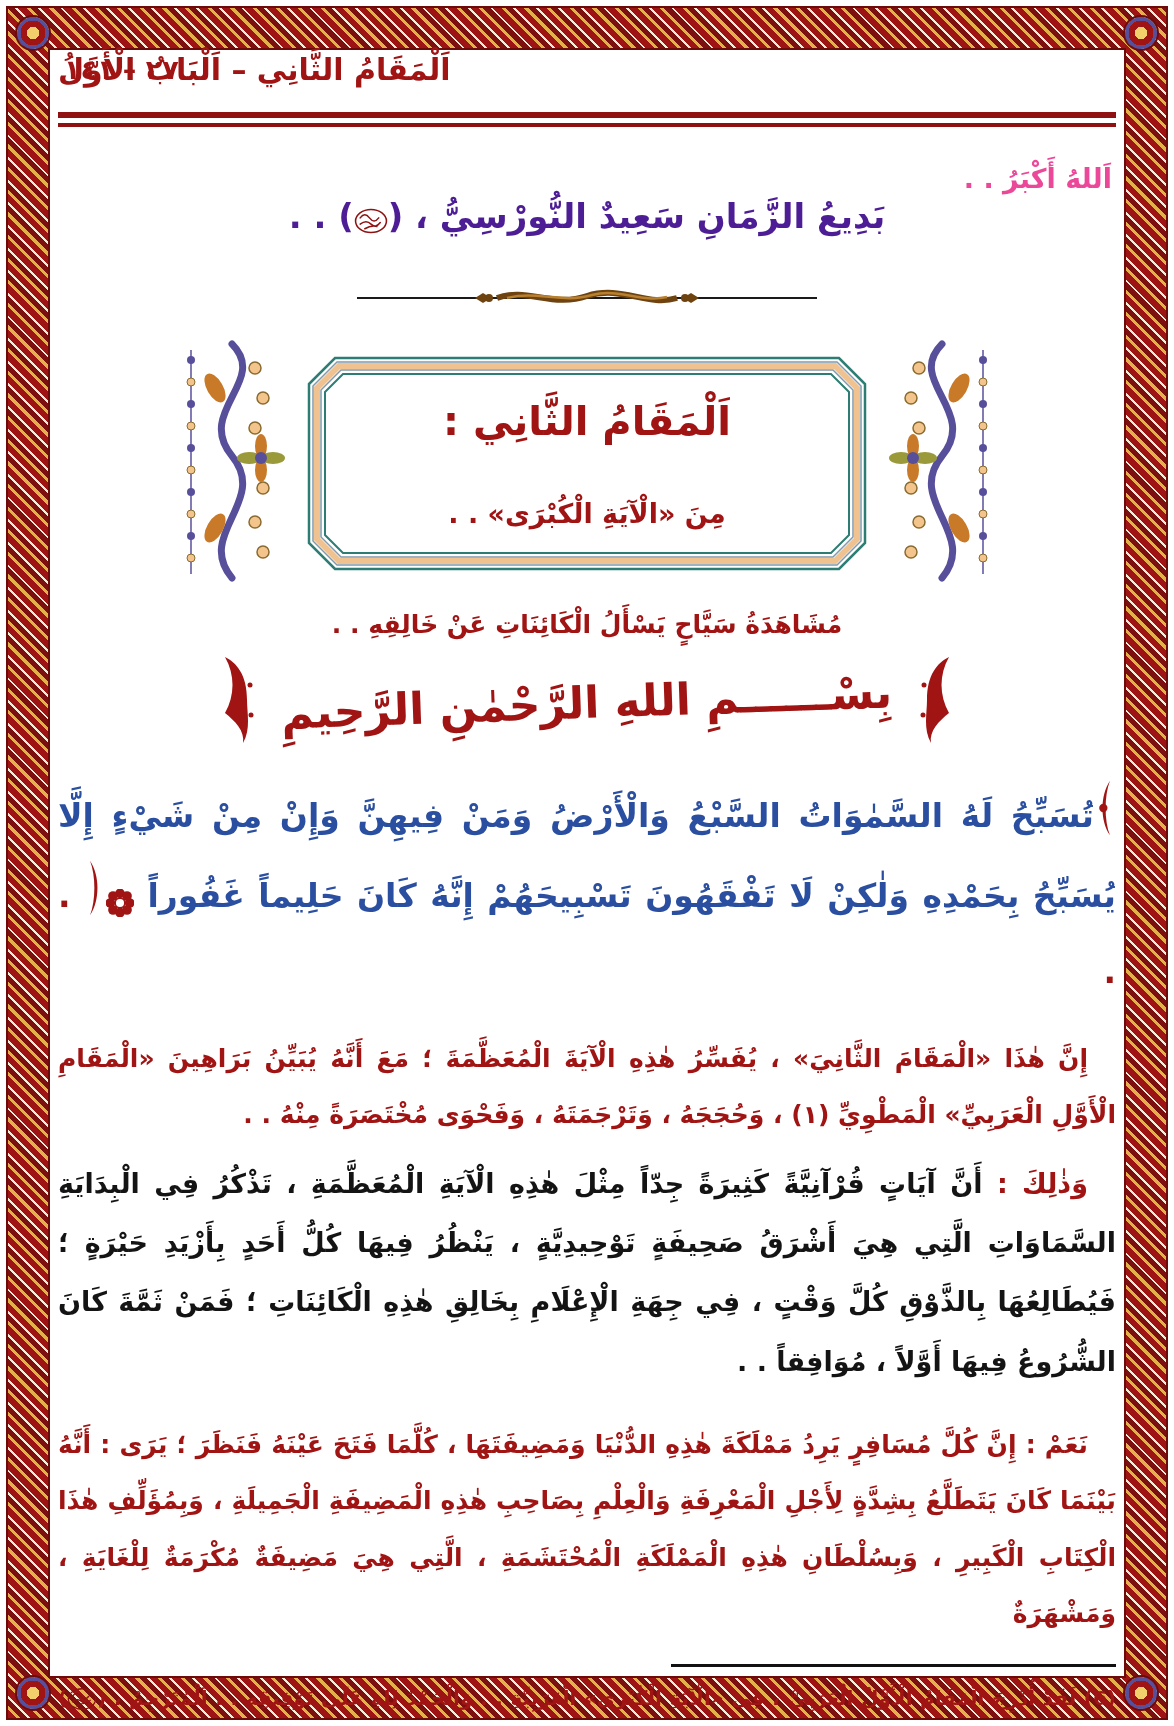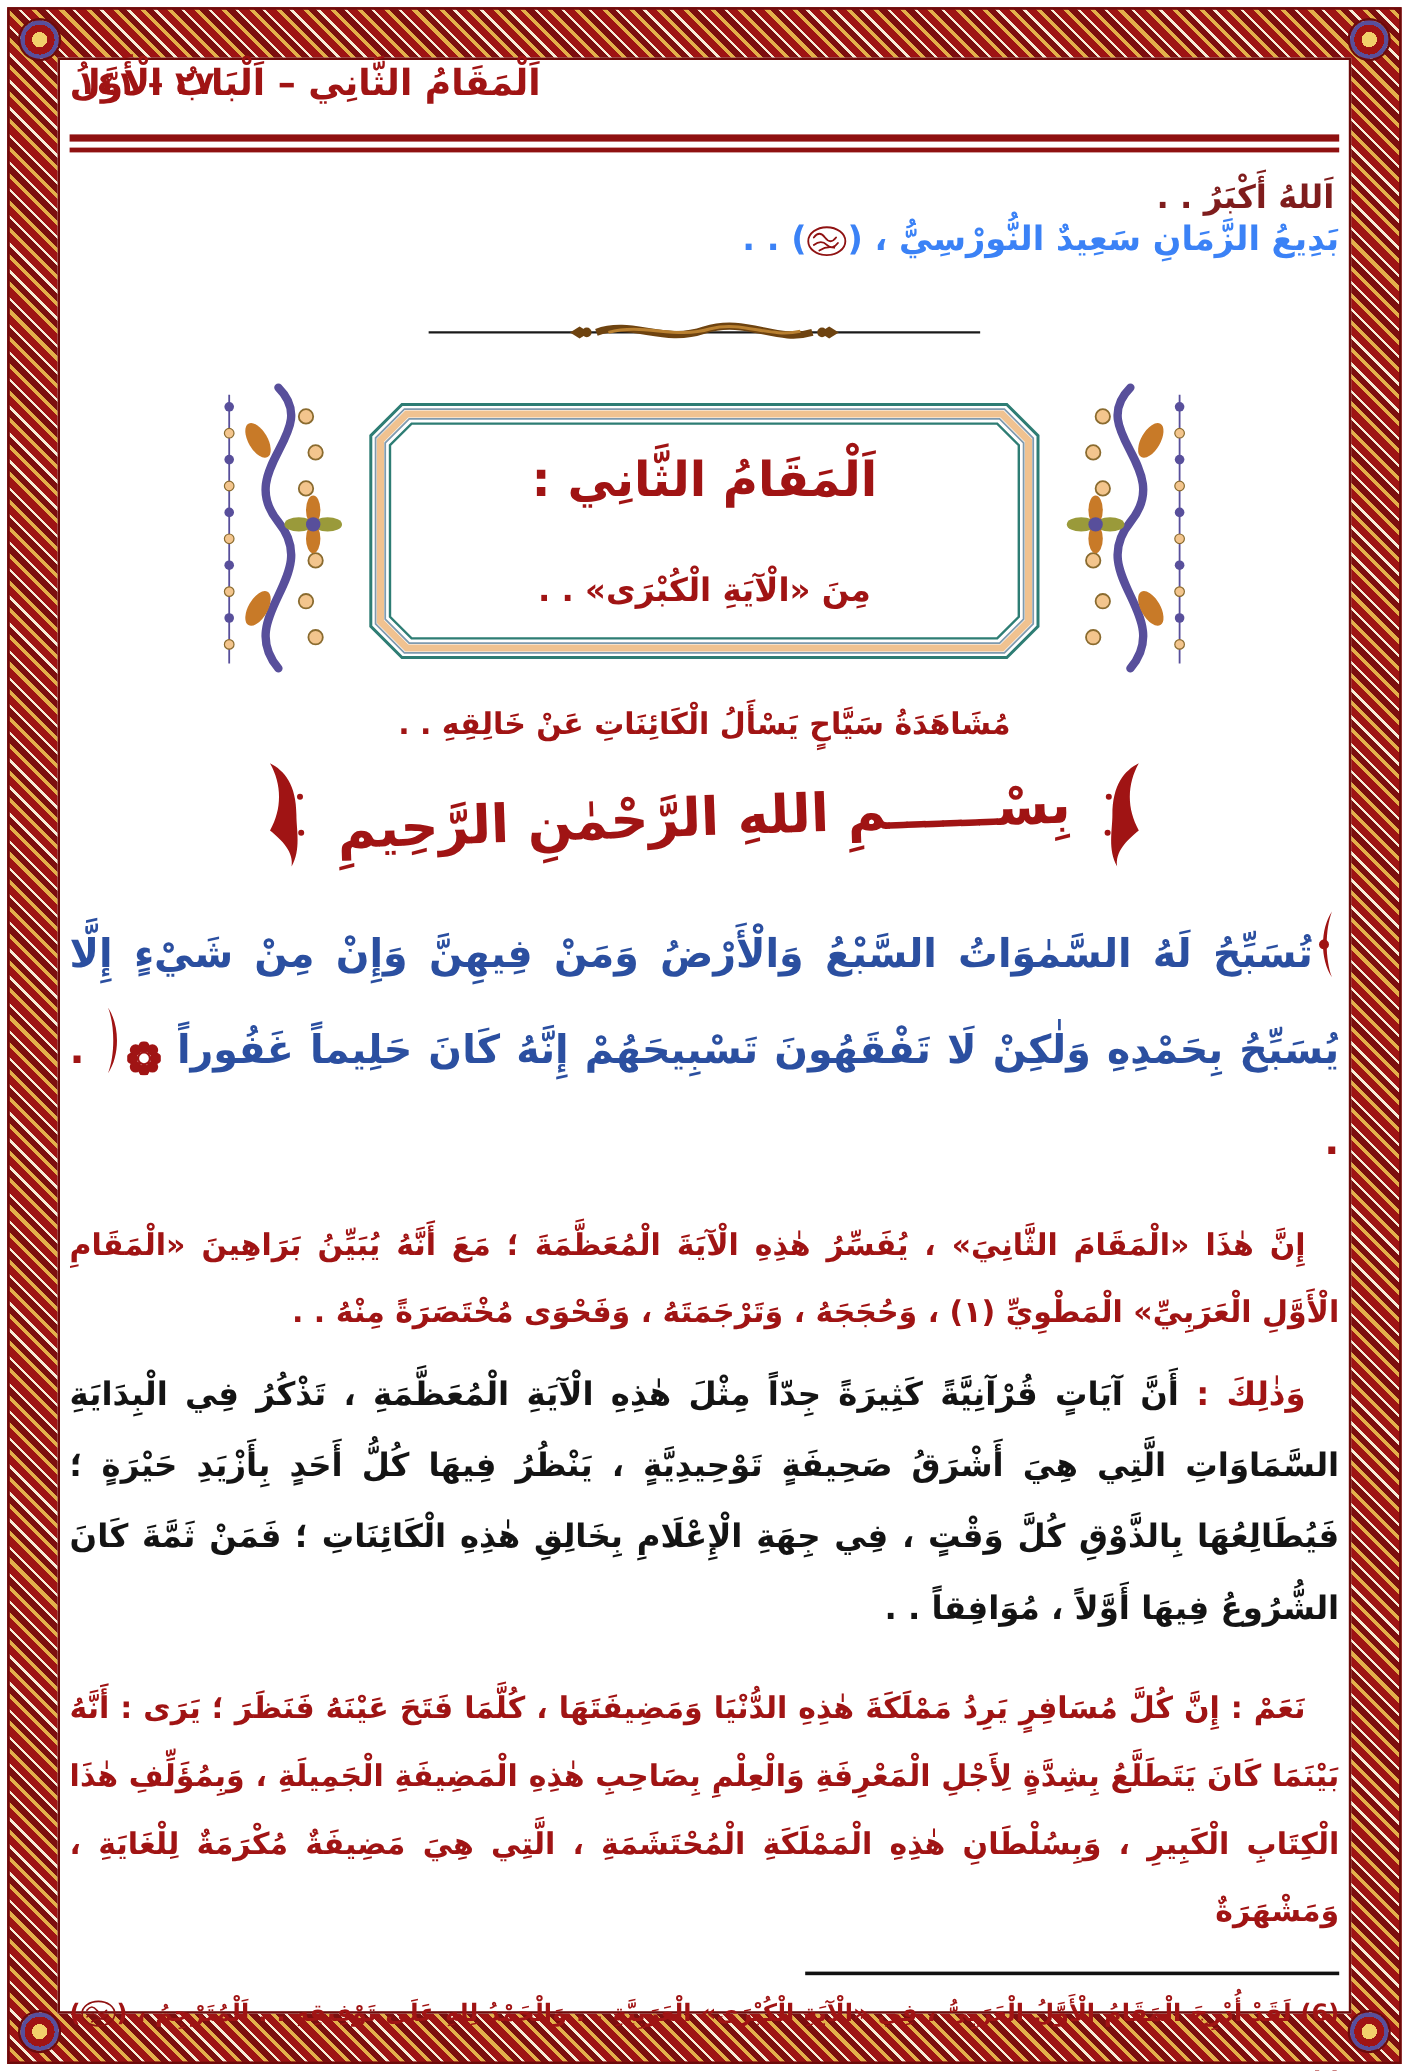--- a/index.html
+++ b/index.html
@@ -28,22 +28,22 @@
 
   .header-row { position:relative; height:50px; }
   .header-title {
     position:absolute; left:0; right:0; text-align:left;
     color:#a01414; font-size:30px; font-weight:bold;
   }
   .page-numbers { position:absolute; left:6px; top:2px; color:#a01414; font-size:27px; font-weight:bold; }
 
   .double-rule { margin-top:10px; border-top:6px solid #8f1111; border-bottom:4px solid #8f1111; height:5px; }
 
-  .takbir { margin-top:22px; text-align:right; color:#7f1d1d; font-size:27px; font-weight:bold; padding-right:4px; }
-  .author-line { margin-top:2px; color:#3b82f6; font-size:28px; font-weight:bold; }
+  .takbir { margin-top:36px; text-align:right; color:#ec4899; font-size:27px; font-weight:bold; padding-right:4px; }
+  .author-line { margin-top:2px; text-align:center; color:#4c1d95; font-size:34px; font-weight:bold; }
   .author-line .seal { vertical-align:-8px; }
 
   .divider { margin-top:40px; text-align:center; }
 
   .box-row { margin-top:22px; display:flex; justify-content:center; align-items:center; gap:20px; }
   .title-box { position:relative; width:560px; height:215px; }
   .title-box svg.frame-oct { position:absolute; inset:0; }
   .title-box .box-text { position:absolute; inset:24px; display:flex; flex-direction:column; justify-content:center; align-items:center; gap:14px; }
   .box-title { color:#a01414; font-size:40px; font-weight:bold; }
   .box-subtitle { color:#a01414; font-size:27px; font-weight:bold;margin-top:40px; }

